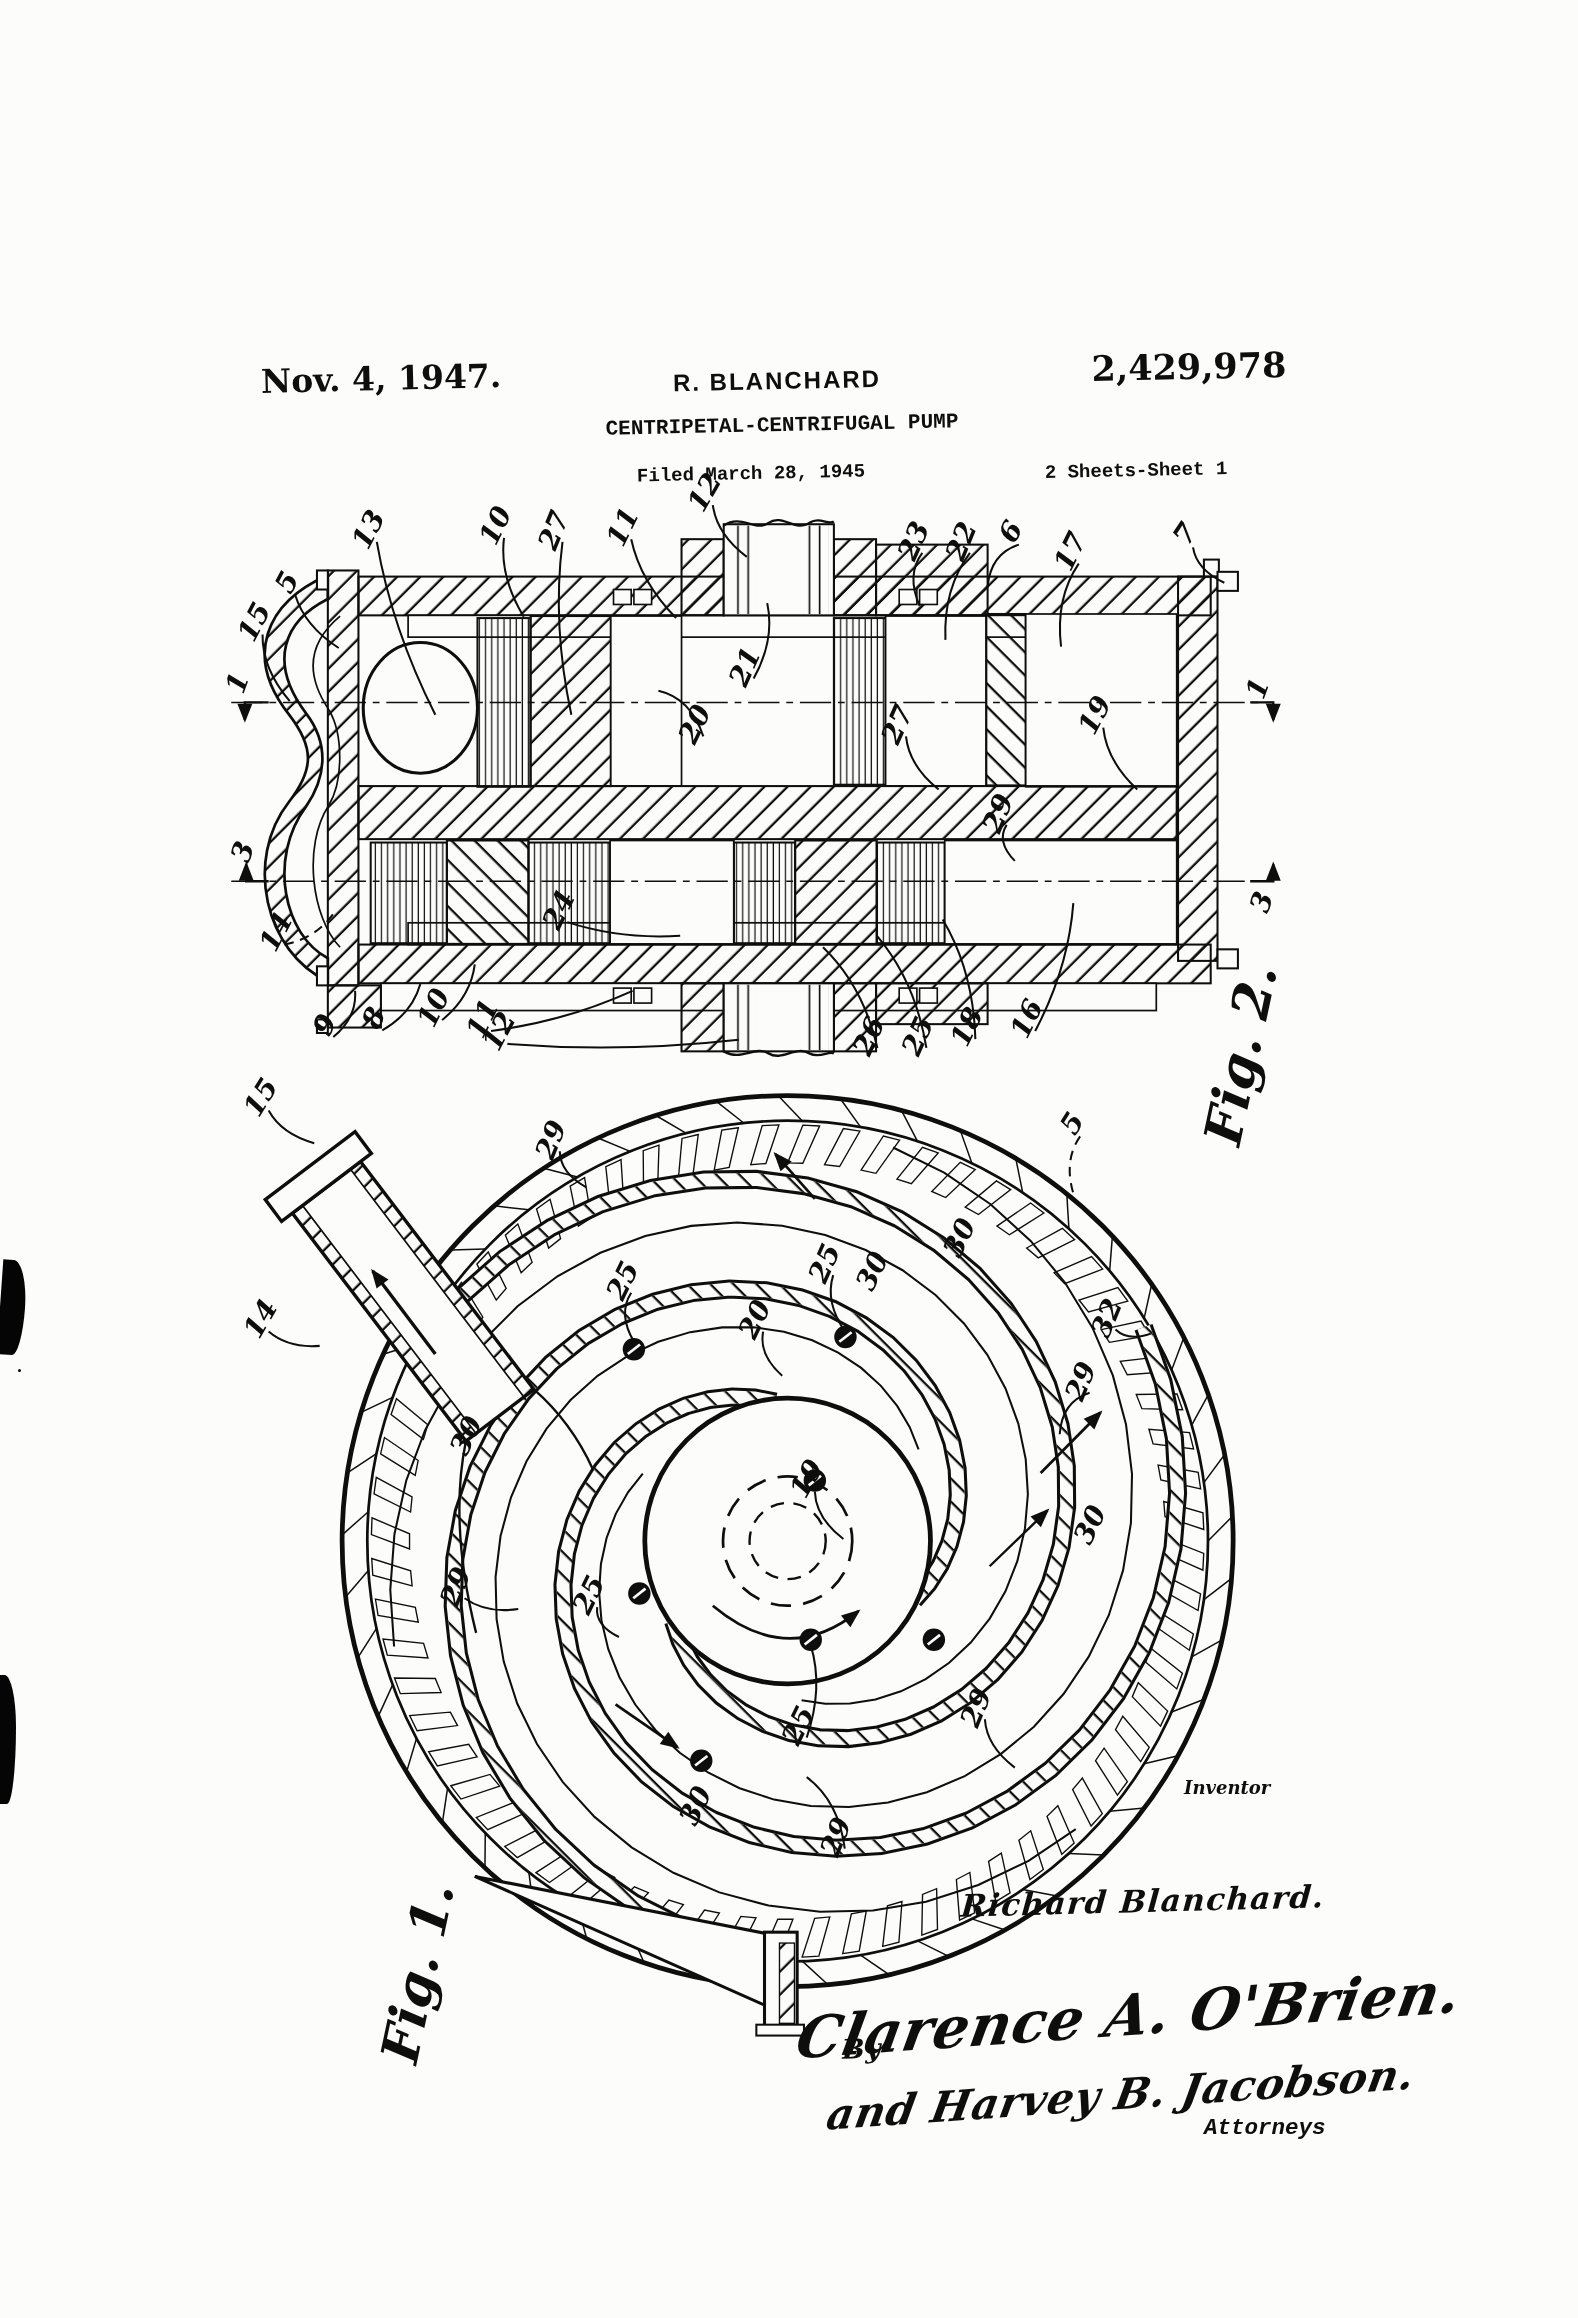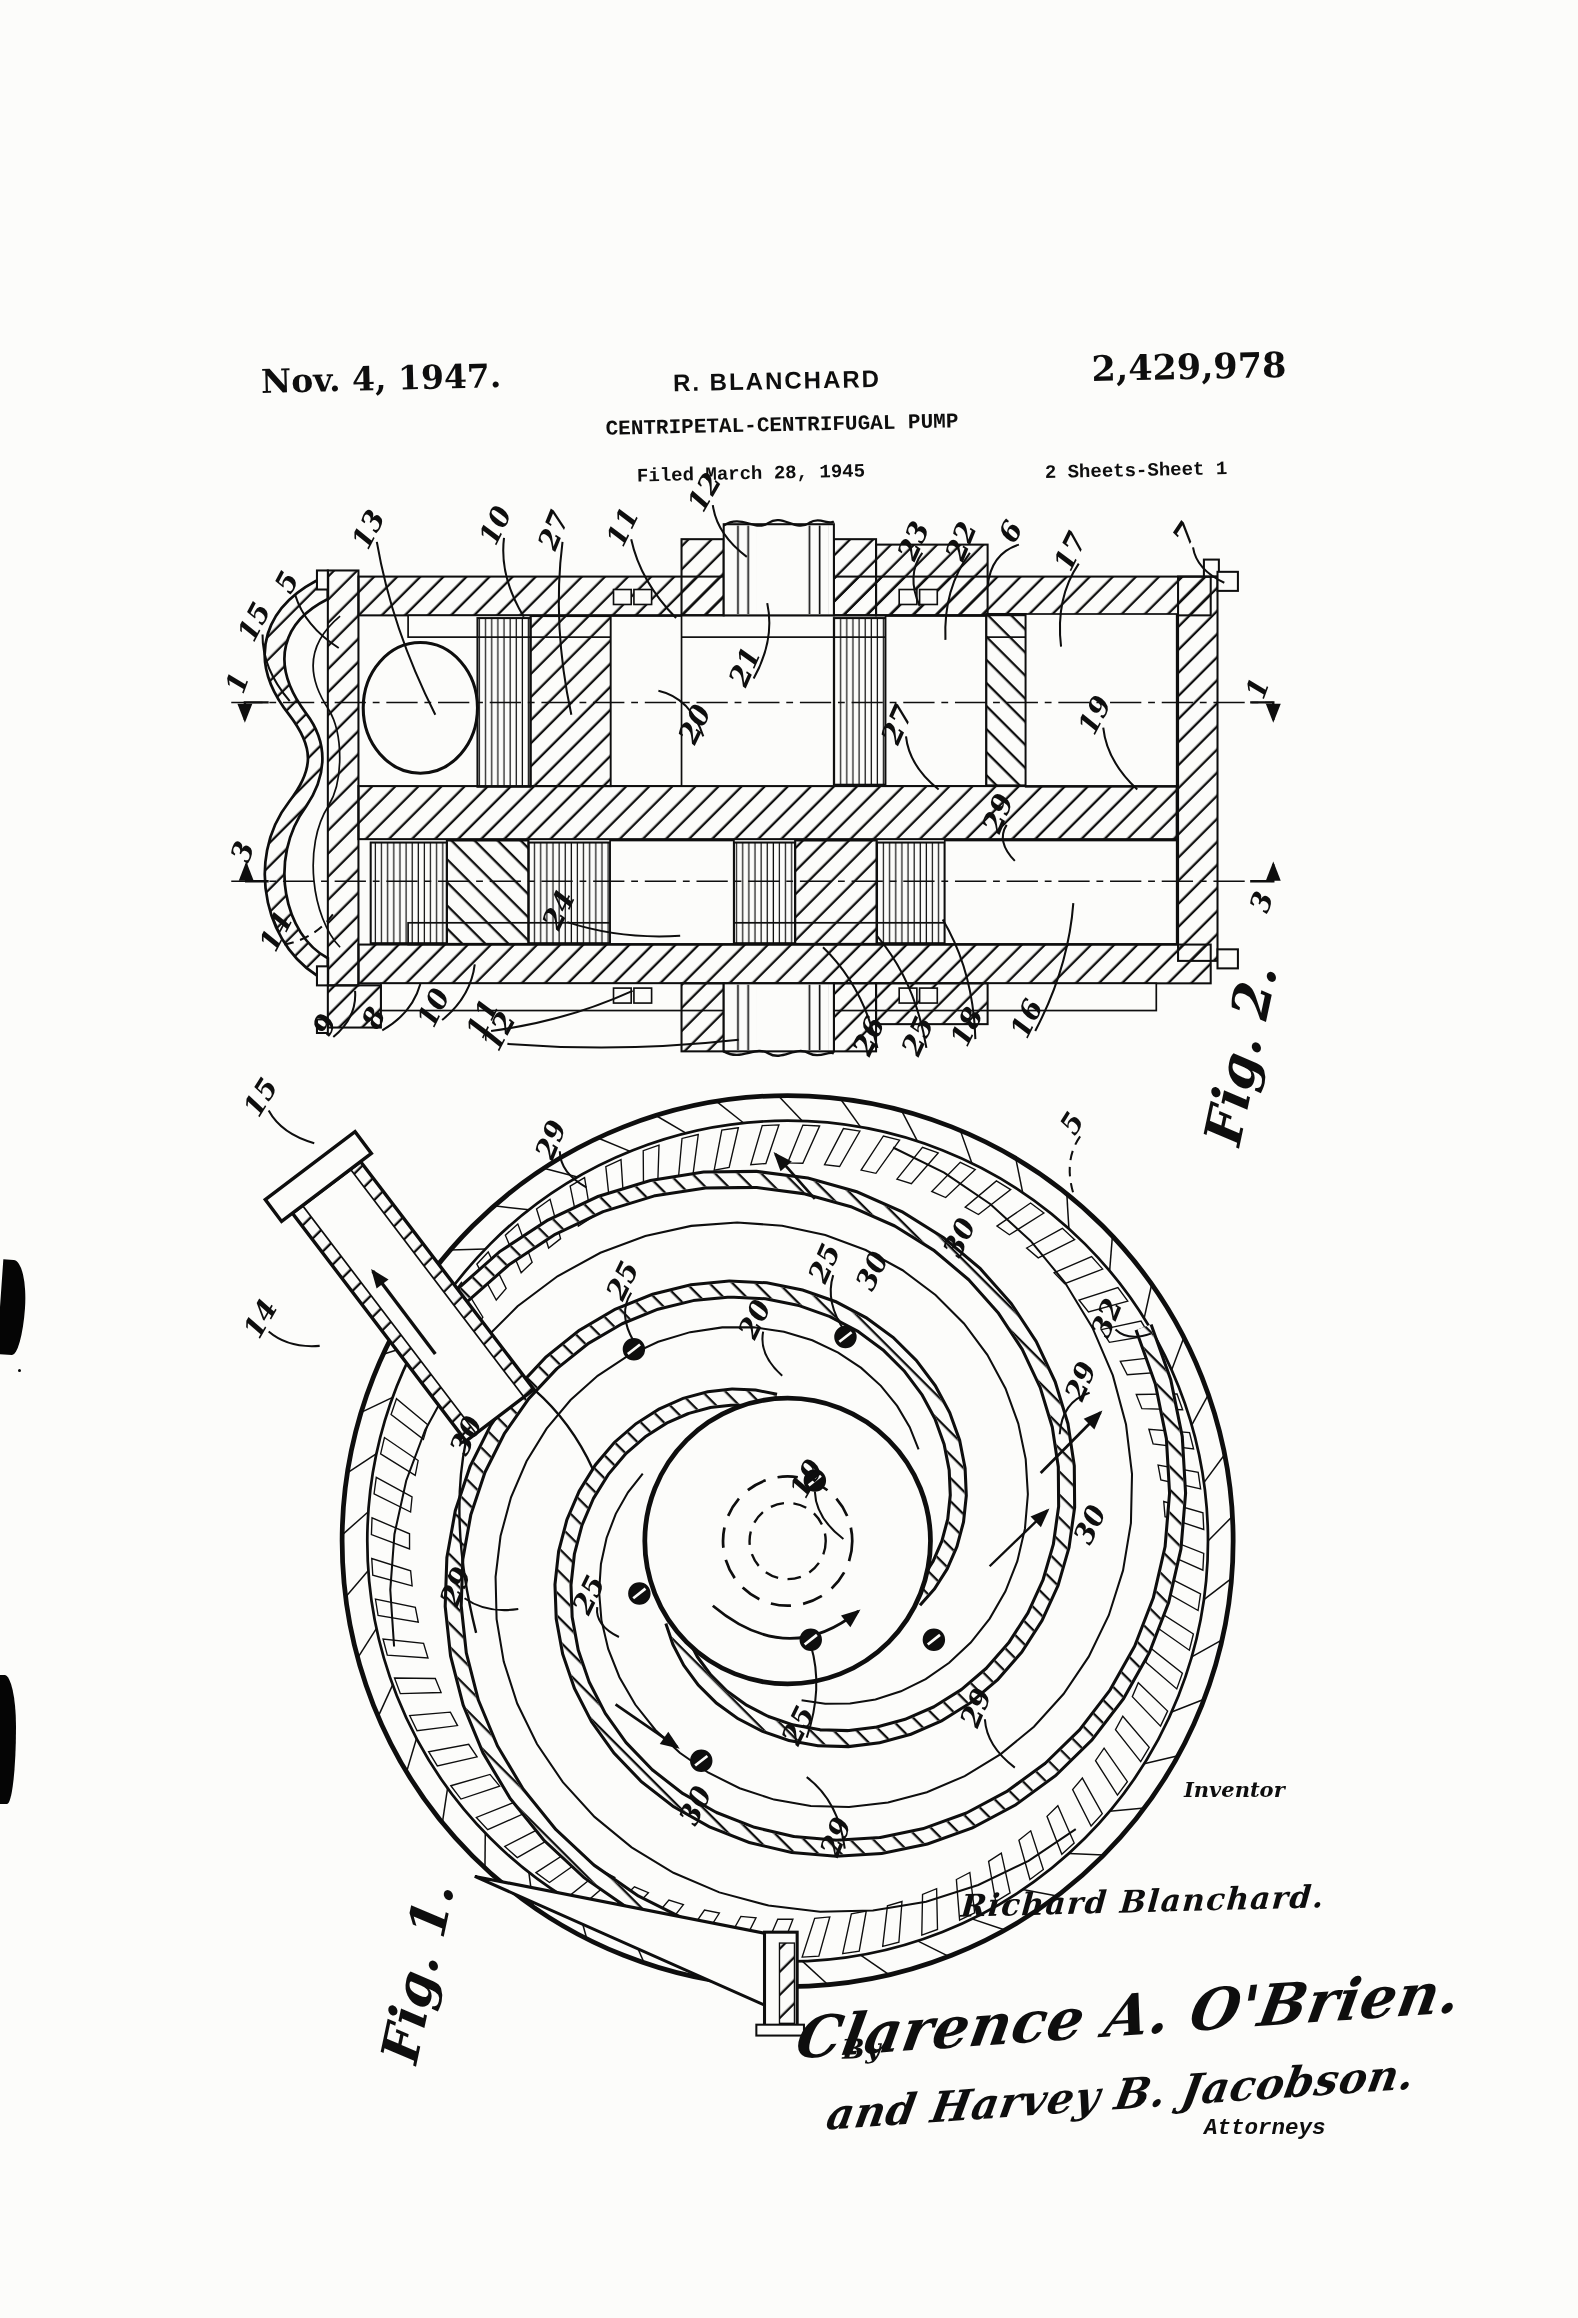--- a/index.html
+++ b/index.html
@@ -396,21 +396,21 @@
         <text x="1242" y="2705" transform="rotate(-68 1242 2705)" class="num">29</text>
         <path d="M 1186 2554 Q 1210.974290713804 2481.063272131313 1192 2418" class="leader"></path>
         <text x="1186" y="2542" transform="rotate(-64 1186 2542)" class="num">25</text>
         <path d="M 1448 2527 Q 1450.562365291541 2566.8042882791833 1492 2598" class="leader"></path>
         <text x="1448" y="2515" transform="rotate(-68 1448 2515)" class="num">29</text>
         <text x="1615" y="2247" transform="rotate(-64 1615 2247)" class="num">30</text>
         <text x="640" y="2905" transform="rotate(-78 640 2905)" class="cap">Fig. 1.</text>
       </g>
   </svg>
 
-  <div class="abs ital serifbold" style="left:1184px;top:1777px;font-size:21px;">Inventor</div>
+  <div class="abs ital serifbold" style="left:1184px;top:1777px;font-size:18px;">Inventor</div>
   <div class="abs handname" style="left:1143px;top:1883px;font-size:31px;">Richard Blanchard.</div>
   <div class="abs ital serifbold" style="left:842px;top:2033px;font-size:27px;transform:rotate(-2deg);">By</div>
   <div class="abs sigbig" style="left:1129px;top:1981px;font-size:57px;">Clarence A. O'Brien.</div>
   <div class="abs sigbig" style="left:1121px;top:2070px;font-size:42px;">and Harvey B. Jacobson.</div>
   <div class="abs ital serifbold" style="left:1204px;top:2115px;font-size:22.5px;font-family:Liberation Mono, monospace;">Attorneys</div>
 
   <div class="blob" style="left:0;top:1260px;width:24.5px;height:95px;border-radius:0 60% 40% 0/0 50% 50% 0;transform:rotate(4deg);"></div>
   <div class="blob" style="left:0;top:1675px;width:16.3px;height:129px;border-radius:0 70% 55% 0/0 40% 60% 0;"></div>
   <div class="blob" style="left:17.7px;top:1369px;width:3.4px;height:3.4px;border-radius:50%;"></div>
 </div>

